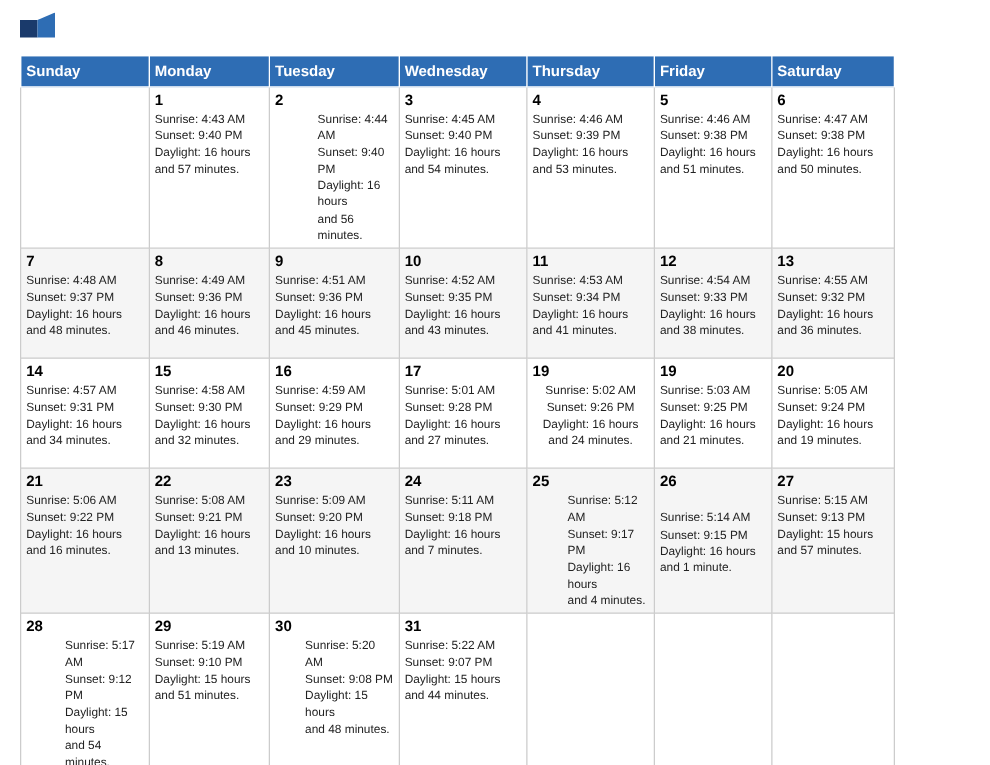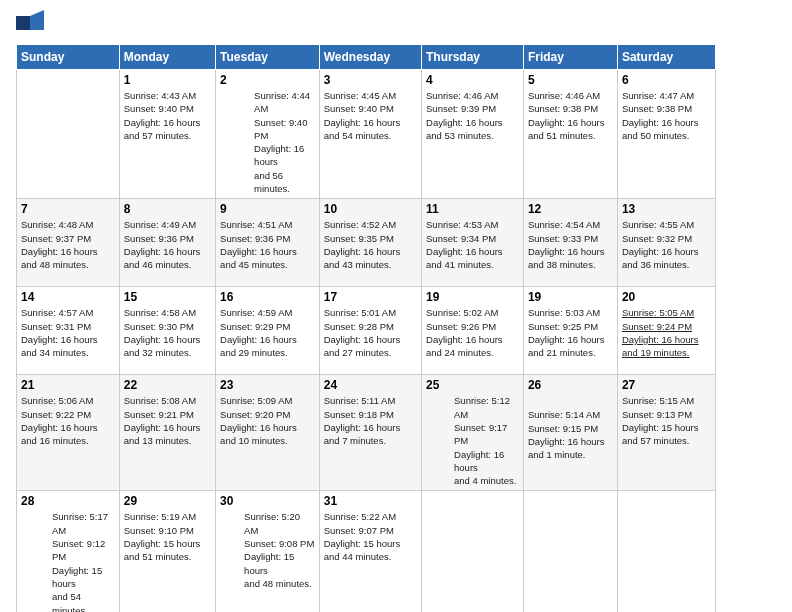--- a/index.html
+++ b/index.html
@@ -244,35 +244,35 @@
           </td>
           <td>
             <span class="day-number">17</span>
             <div class="day-info" style="white-space: pre-line;">Sunrise: 5:01 AM
 Sunset: 9:28 PM
 Daylight: 16 hours
 and 27 minutes.</div>
           </td>
           <td>
             <span class="day-number">19</span>
-            <div class="day-info" style="white-space: pre-line;">Sunrise: 5:02 AM
+            <div class="day-info" style="white-space: pre-line; text-align: center;">Sunrise: 5:02 AM
 Sunset: 9:26 PM
 Daylight: 16 hours
 and 24 minutes.</div>
           </td>
           <td>
             <span class="day-number">19</span>
             <div class="day-info" style="white-space: pre-line;">Sunrise: 5:03 AM
 Sunset: 9:25 PM
 Daylight: 16 hours
 and 21 minutes.</div>
           </td>
           <td>
             <span class="day-number">20</span>
-            <div class="day-info" style="white-space: pre-line; text-decoration: underline;">Sunrise: 5:05 AM
+            <div class="day-info" style="white-space: pre-line;">Sunrise: 5:05 AM
 Sunset: 9:24 PM
 Daylight: 16 hours
 and 19 minutes.</div>
           </td>
         </tr>
         <tr>
           <td>
             <span class="day-number">21</span>
             <div class="day-info" style="white-space: pre-line;">Sunrise: 5:06 AM
 Sunset: 9:22 PM

